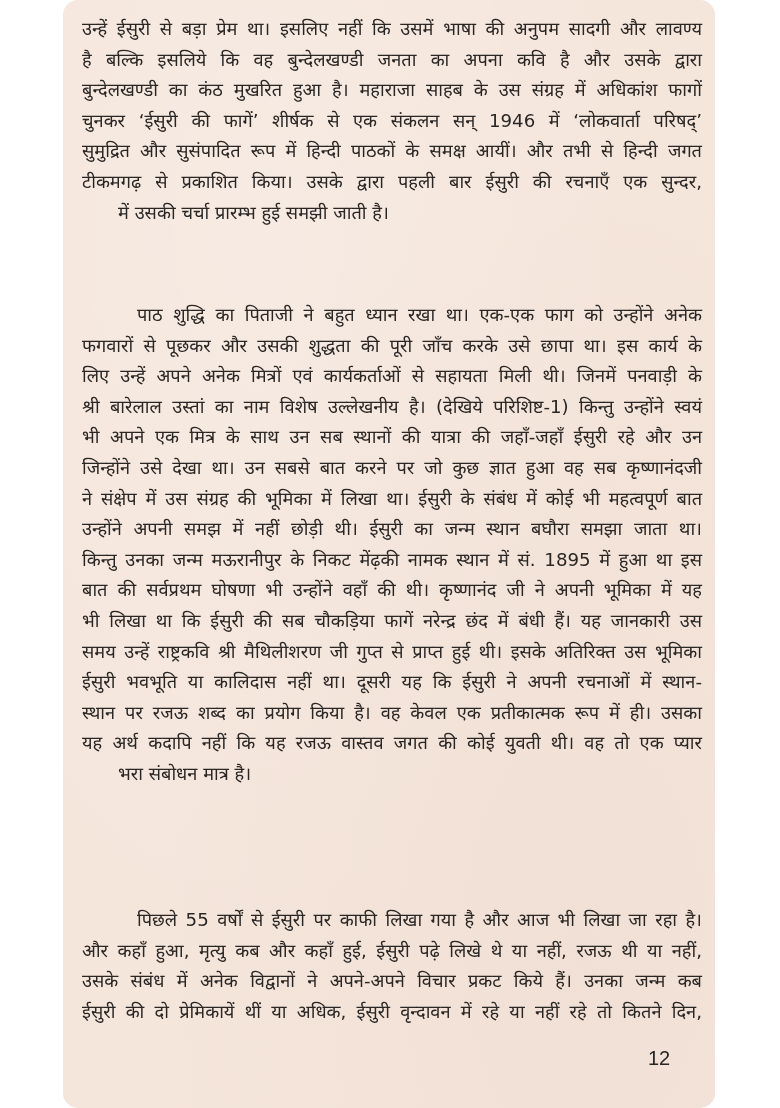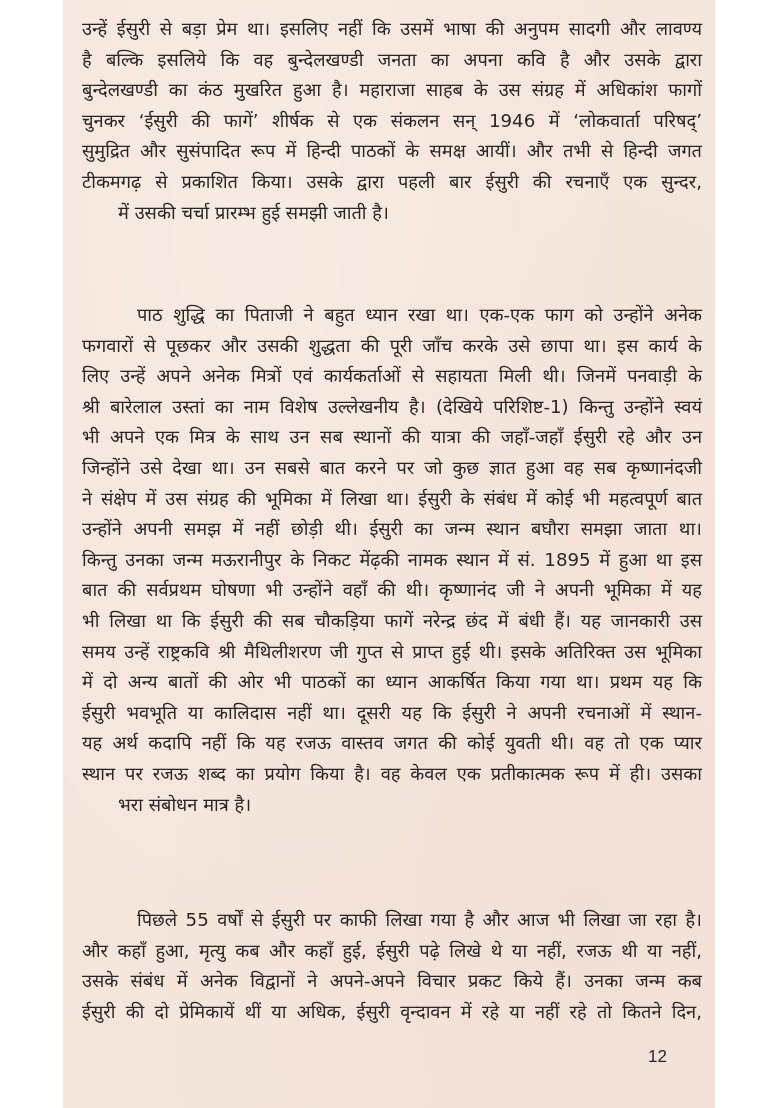--- a/index.html
+++ b/index.html
@@ -13,20 +13,21 @@
     .page {
       position: absolute;
       left: 63px;
       top: 0;
       width: 652px;
       height: 1108px;
       background: #f5e6dc;
       background-image:
         radial-gradient(ellipse at 30% 20%, rgba(255,255,255,0.18), rgba(255,255,255,0) 60%),
         radial-gradient(ellipse at 80% 85%, rgba(200,170,150,0.10), rgba(200,170,150,0) 60%);
+      border-radius: 15px;
     }
     .text-block {
       position: absolute;
       left: 19px;
       width: 620px;
       font-family: "DejaVu Sans", sans-serif;
       font-size: 18.2px;
       color: #2a2624;
       line-height: 30.6px;
     }
@@ -41,21 +42,21 @@
     .line.last { text-align-last: left; margin-left: 36px; }
     .line.indent { padding-left: 55px; }
     .para1 { top: 14px; }
     .para2 { top: 300px; }
     .para3 { top: 905px; }
     .page-number {
       position: absolute;
       left: 585px;
       top: 1047px;
       font-family: "Liberation Sans", sans-serif;
-      font-size: 17px;
+      font-size: 20px;
       color: #2a2624;
     }
   </style>
 </head>
 <body>
 
 <div class="page">
 
   <div class="text-block para1">
     <span class="line">उन्हें ईसुरी से बड़ा प्रेम था। इसलिए नहीं कि उसमें भाषा की अनुपम सादगी और लावण्य</span>
@@ -73,24 +74,23 @@
     <span class="line">लिए उन्हें अपने अनेक मित्रों एवं कार्यकर्ताओं से सहायता मिली थी। जिनमें पनवाड़ी के</span>
     <span class="line">श्री बारेलाल उस्तां का नाम विशेष उल्लेखनीय है। (देखिये परिशिष्ट-1) किन्तु उन्होंने स्वयं</span>
     <span class="line">भी अपने एक मित्र के साथ उन सब स्थानों की यात्रा की जहाँ-जहाँ ईसुरी रहे और उन</span>
     <span class="line">जिन्होंने उसे देखा था। उन सबसे बात करने पर जो कुछ ज्ञात हुआ वह सब कृष्णानंदजी</span>
     <span class="line">ने संक्षेप में उस संग्रह की भूमिका में लिखा था। ईसुरी के संबंध में कोई भी महत्वपूर्ण बात</span>
     <span class="line">उन्होंने अपनी समझ में नहीं छोड़ी थी। ईसुरी का जन्म स्थान बघौरा समझा जाता था।</span>
     <span class="line">किन्तु उनका जन्म मऊरानीपुर के निकट मेंढ़की नामक स्थान में सं. 1895 में हुआ था इस</span>
     <span class="line">बात की सर्वप्रथम घोषणा भी उन्होंने वहाँ की थी। कृष्णानंद जी ने अपनी भूमिका में यह</span>
     <span class="line">भी लिखा था कि ईसुरी की सब चौकड़िया फागें नरेन्द्र छंद में बंधी हैं। यह जानकारी उस</span>
     <span class="line">समय उन्हें राष्ट्रकवि श्री मैथिलीशरण जी गुप्त से प्राप्त हुई थी। इसके अतिरिक्त उस भूमिका</span>
-    <span class="line">में दो अन्य बातों की ओर भी पाठकों का ध्यान आकर्षित किया गया था। प्रथम यह कि</span>
     <span class="line">ईसुरी भवभूति या कालिदास नहीं था। दूसरी यह कि ईसुरी ने अपनी रचनाओं में स्थान-</span>
+    <span class="line">स्थान पर रजऊ शब्द का प्रयोग किया है। वह केवल एक प्रतीकात्मक रूप में ही। उसका</span>
     <span class="line">यह अर्थ कदापि नहीं कि यह रजऊ वास्तव जगत की कोई युवती थी। वह तो एक प्यार</span>
-    <span class="line">स्थान पर रजऊ शब्द का प्रयोग किया है। वह केवल एक प्रतीकात्मक रूप में ही। उसका</span>
     <span class="line last">भरा संबोधन मात्र है।</span>
   </div>
 
   <div class="text-block para3">
     <span class="line indent">पिछले 55 वर्षों से ईसुरी पर काफी लिखा गया है और आज भी लिखा जा रहा है।</span>
     <span class="line">और कहाँ हुआ, मृत्यु कब और कहाँ हुई, ईसुरी पढ़े लिखे थे या नहीं, रजऊ थी या नहीं,</span>
     <span class="line">उसके संबंध में अनेक विद्वानों ने अपने-अपने विचार प्रकट किये हैं। उनका जन्म कब</span>
     <span class="line">ईसुरी की दो प्रेमिकायें थीं या अधिक, ईसुरी वृन्दावन में रहे या नहीं रहे तो कितने दिन,</span>
   </div>
 

